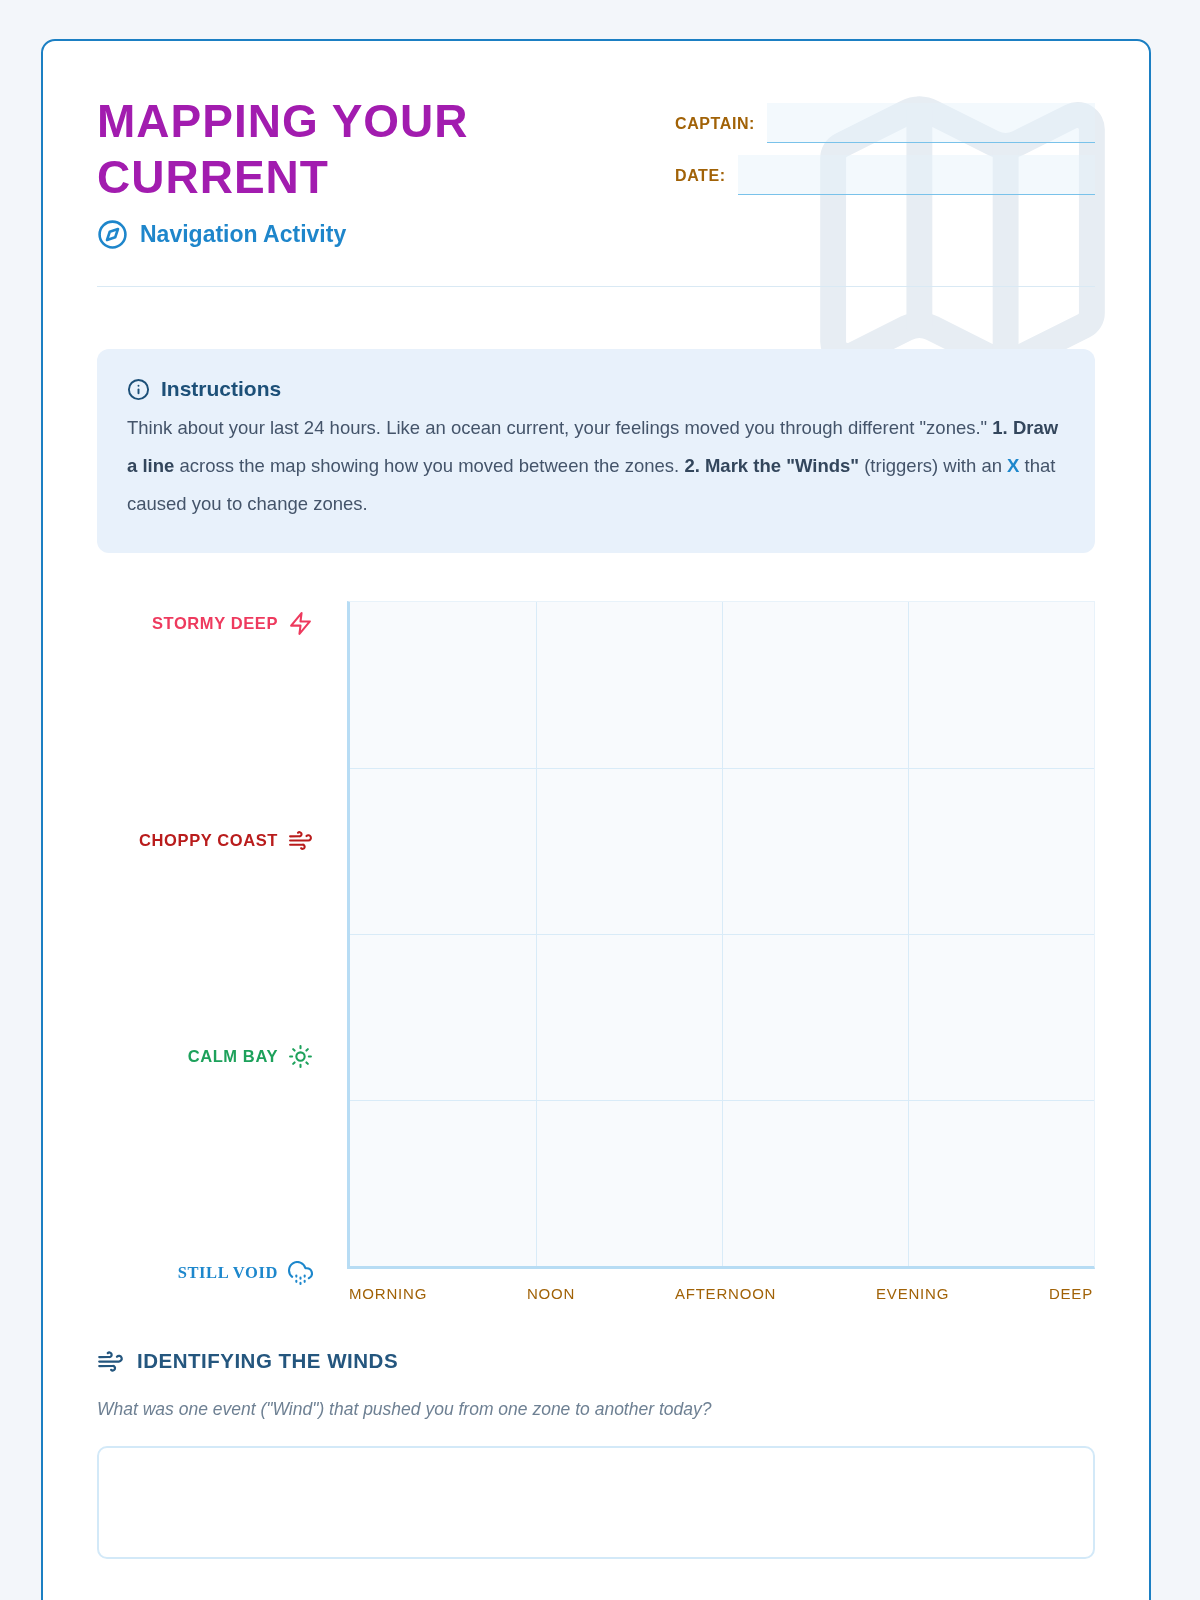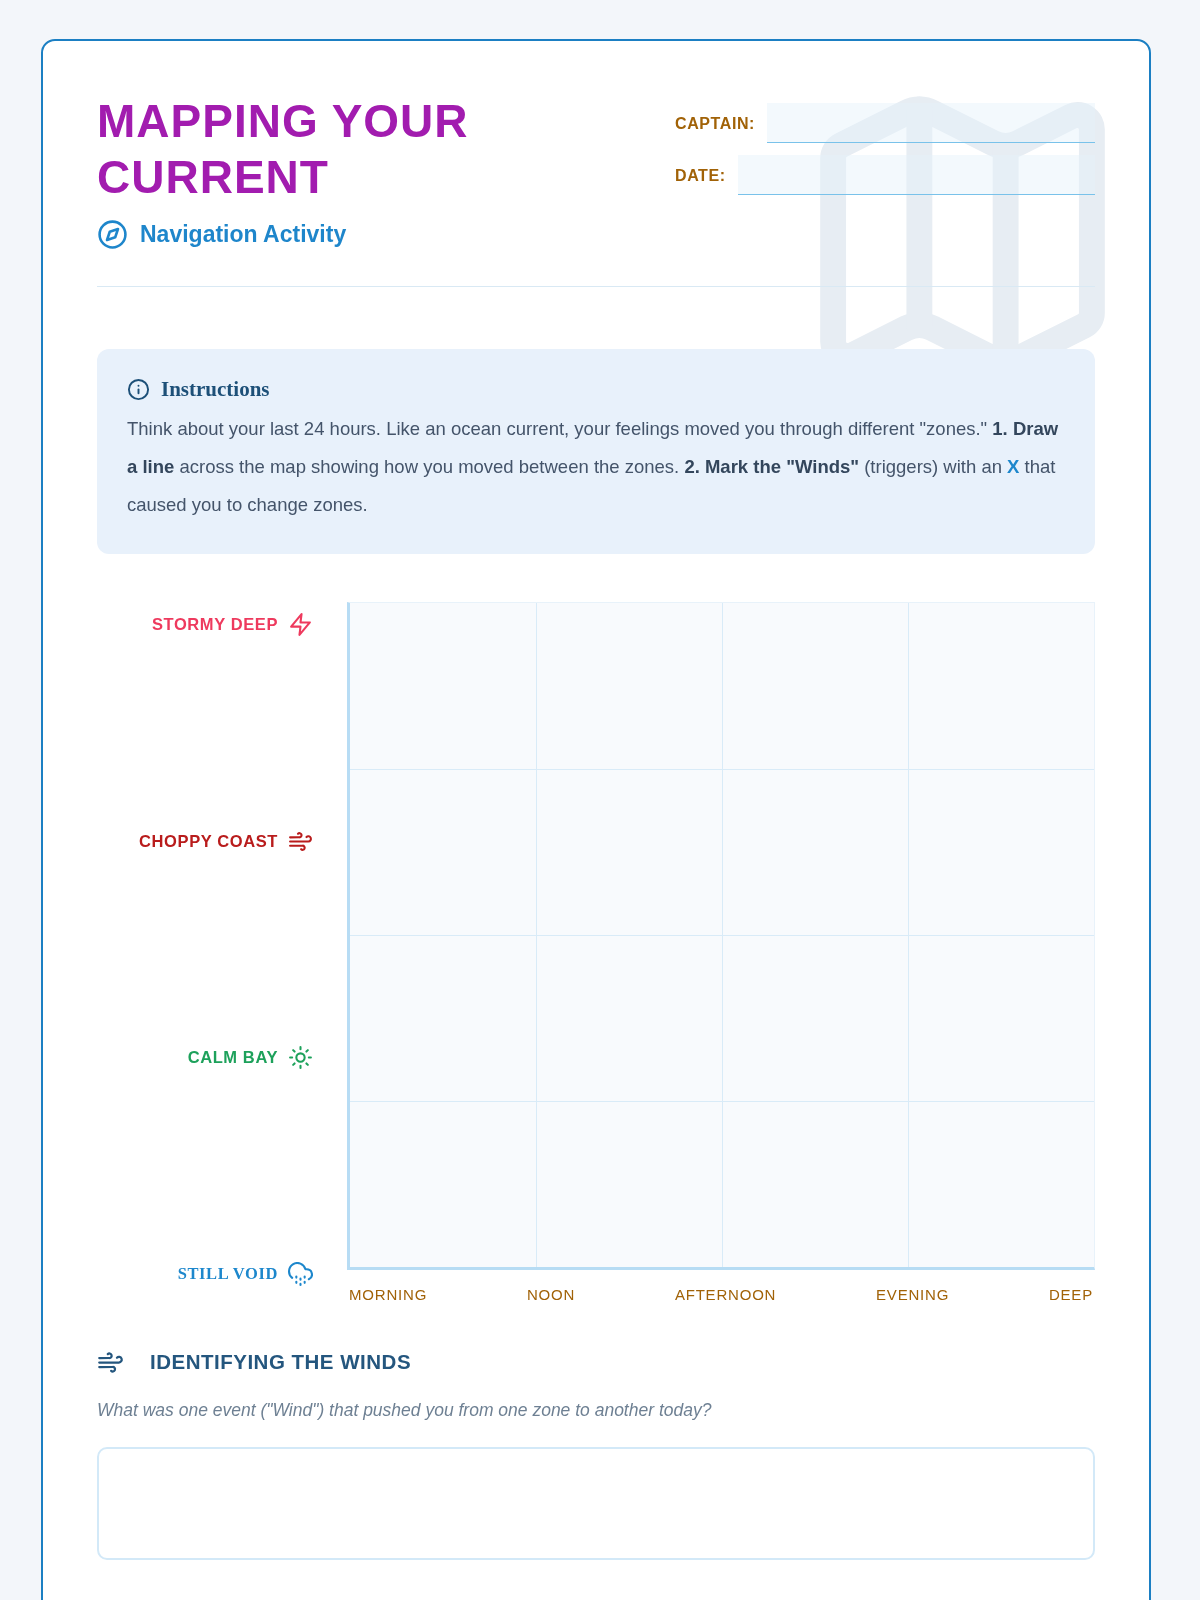--- a/index.html
+++ b/index.html
@@ -55,21 +55,21 @@
 
   .divider { border:none; border-top:1.5px solid #d9e9f4; margin:36px 0 0 0; }
 
   
   .instructions {
     margin-top:62px; background:#e8f1fb; border-radius:12px;
     padding:28px 30px 30px 30px;
   }
   .instructions-head {
     display:flex; align-items:center; gap:11px;
-    color:#1d5078; font-size:21px; font-weight:700;font-family:Liberation Serif, serif;
+    color:#1d5078; font-size:21px; font-weight:700;
   }
   .instructions-head svg { width:23px; height:23px; flex-shrink:0; }
   .instructions-body {
     margin:8px 0 0 0; font-size:18.5px; color:#44546a; line-height:2.05;
   }
   .seg-b { font-weight:700; color:#33465c; }
   .seg-x { font-weight:700; }
 
   
   .chart-area { display:flex; margin-top:48px; }
@@ -99,21 +99,21 @@
 
   .time-labels {
     display:flex; justify-content:space-between;
     margin-top:16px; padding:0 2px;
     color:#a16207; font-weight:400; font-size:15px; letter-spacing:0.8px;
   }
 
   
   .winds-section { margin-top:46px; }
   .winds-head {
-    display:flex; align-items:center; gap:26px;
+    display:flex; align-items:center; gap:13px;
     color:#24567e; font-size:20.5px; font-weight:700; letter-spacing:0.5px;
   }
   .winds-head svg { width:27px; height:27px; flex-shrink:0; }
   .winds-question {
     margin:24px 0 0 0; font-style:italic; font-size:17.5px; color:#6e8093;
   }
   .winds-answer {
     margin-top:26px; width:100%; height:113px; display:block;
     border:2px solid #d3e9f8; border-radius:10px; background:#ffffff;
     resize:none; outline:none; padding:14px;

